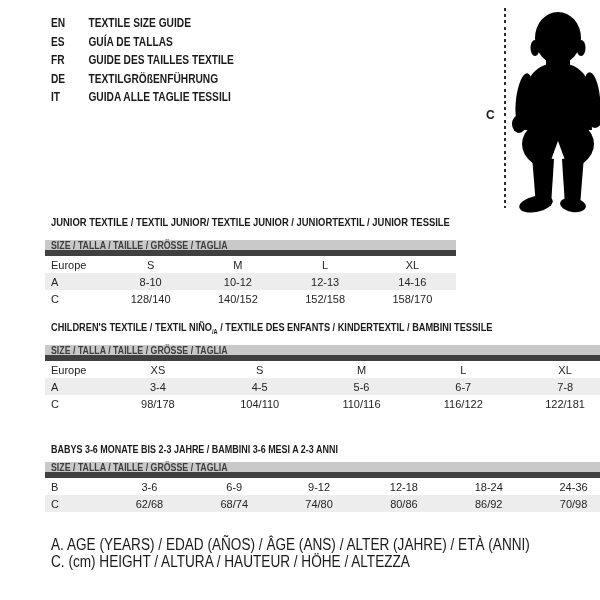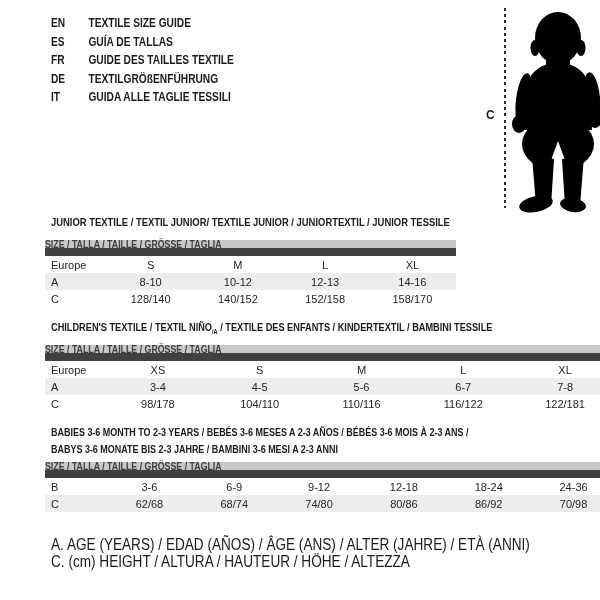--- a/index.html
+++ b/index.html
@@ -24,22 +24,22 @@
   .measure-line { position:absolute; left:475px; top:8px; width:2px; height:200px;
                   background:repeating-linear-gradient(to bottom,#2b2b2b 0 3px,transparent 3px 6.2px); }
   .measure-label { position:absolute; left:457px; top:108px; font-size:12px; font-weight:bold; }
   .silhouette { position:absolute; left:480px; top:8px; }
 
   
   .sec-heading { position:absolute; left:22px; font-size:11.5px; font-weight:bold; white-space:nowrap; }
 
   
   .size-table { position:absolute; left:16px; }
-  .bar { height:16px; background:#c9c9c9; border-bottom:8px solid #404040;
-         display:flex; align-items:center; 
+  .bar { height:16px; background:#c9c9c9; border-bottom:6px solid #404040;
+         display:flex; align-items:center; padding-left:6px;
          color:#3d3d3d; font-size:11px; font-weight:bold; }
   .size-table table { width:100%; border-collapse:collapse; table-layout:fixed;
                       font-size:11px; color:#242424; }
   .size-table td { height:17px; text-align:center; vertical-align:middle; padding:0;
                    overflow:hidden; white-space:nowrap; }
   .size-table td.lbl { text-align:left; padding-left:6px; }
   .size-table col.c-label { width:62px; }
   .size-table tr.alt { background:#ededed; }
 
   
@@ -175,23 +175,20 @@
         <td>98/178</td>
         <td>104/110</td>
         <td>110/116</td>
         <td>116/122</td>
         <td>122/181</td>
       </tr>
     </tbody>
       </table>
   </div>
 
-  <div class="sec-heading" style="top:426px;">
-    <span class="cond cx78">BABIES 3-6 MONTH TO 2-3 YEARS / BEBÉS 3-6 MESES A 2-3 AÑOS / BÉBÉS 3-6 MOIS À 2-3 ANS /</span>
-  </div>
   <div class="sec-heading" style="top:443px;">
     <span class="cond cx78">BABYS 3-6 MONATE BIS 2-3 JAHRE / BAMBINI 3-6 MESI A 2-3 ANNI</span>
   </div>
   <div class="size-table" style="top:462px; width:571px;">
     <div class="bar">
       <span class="cond cx80">SIZE / TALLA / TAILLE / GRÖSSE / TAGLIA</span>
     </div>
     <table>
       <colgroup>
           <col class="c-label">

